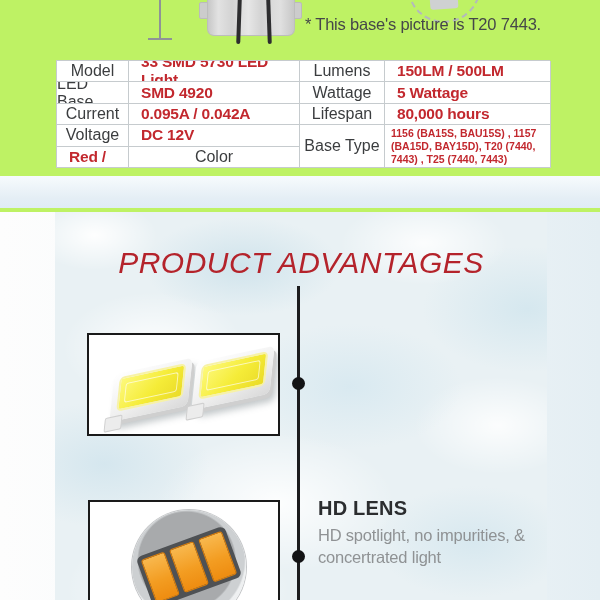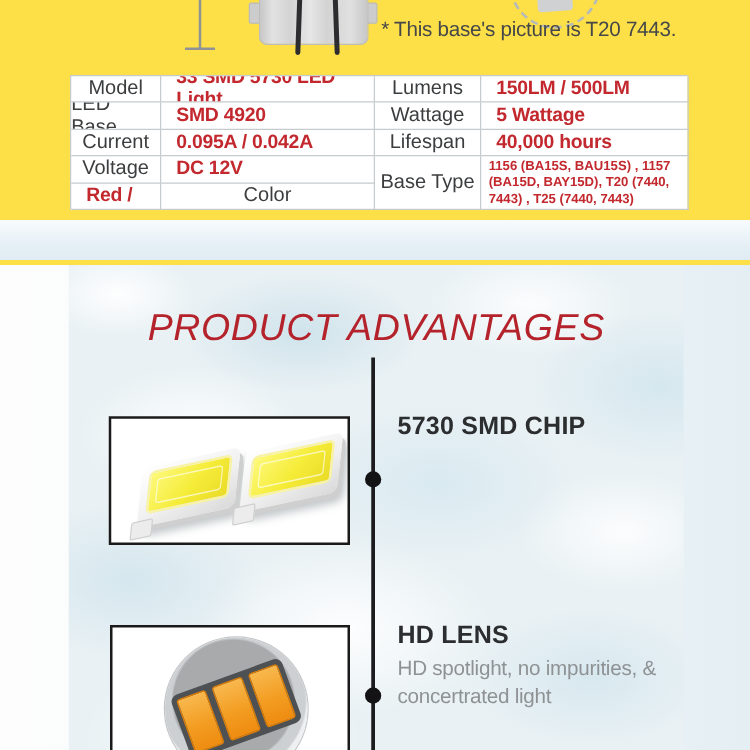--- a/index.html
+++ b/index.html
@@ -4,21 +4,21 @@
 <style>
   html,body{margin:0;padding:0;}
   body{
     width:600px;height:600px;overflow:hidden;position:relative;
     font-family:"Liberation Sans","DejaVu Sans",sans-serif;
     background:#ffffff;
   }
   .abs{position:absolute;}
 
   
-  .top-section{position:absolute;left:0;top:0;width:600px;height:212px;background:#fde047;}
+  .top-section{position:absolute;left:0;top:0;width:600px;height:212px;background:#bef264;}
 
   .dim-line{left:159px;top:0;width:2px;height:39px;background:#8f9396;}
   .dim-cap{left:148px;top:38px;width:24px;height:2px;background:#8f9396;}
 
   .bulb-body{
     left:207px;top:0;width:86px;height:35px;
     background:linear-gradient(90deg,#c7c7c7 0%,#e2e2e2 12%,#d3d3d3 28%,#e6e6e6 47%,#d3d3d3 62%,#e0e0e0 84%,#c7c7c7 100%);
     border:1px solid #bdbdbd;border-top:none;border-radius:0 0 7px 7px;
   }
   .bulb-tab{width:9px;height:15px;background:#cccccc;border:1px solid #bbbbbb;border-radius:2px;top:2px;}
@@ -154,21 +154,21 @@
     <div class="cell val">150LM / 500LM</div>
 
     <div class="cell lbl">LED Base</div>
     <div class="cell val">SMD 4920</div>
     <div class="cell lbl">Wattage</div>
     <div class="cell val">5 Wattage</div>
 
     <div class="cell lbl">Current</div>
     <div class="cell val">0.095A / 0.042A</div>
     <div class="cell lbl">Lifespan</div>
-    <div class="cell val">40,000 hours</div>
+    <div class="cell val">80,000 hours</div>
 
     <div class="cell lbl">Voltage</div>
     <div class="cell val">DC 12V</div>
     <div class="cell lbl span2">Base Type</div>
     <div class="cell val small span2">1156 (BA15S, BAU15S) , 1157 (BA15D, BAY15D), T20  (7440, 7443) , T25 (7440, 7443)</div>
 
     <div class="cell val">White / Red / Yellow</div>
     <div class="cell lbl">Color</div>
   </div>
 
@@ -205,20 +205,19 @@
     <div class="lens">
       <div class="slot">
         <div class="oc"></div>
         <div class="oc"></div>
         <div class="oc"></div>
       </div>
     </div>
   </div>
 
   <div class="abs adv-item item1">
-    <h2>5730 SMD CHIP</h2>
   </div>
 
   <div class="abs adv-item item2">
     <h2>HD LENS</h2>
     <p>HD spotlight, no impurities, &amp; concertrated light</p>
   </div>
 </div>
 
 </body></html>

